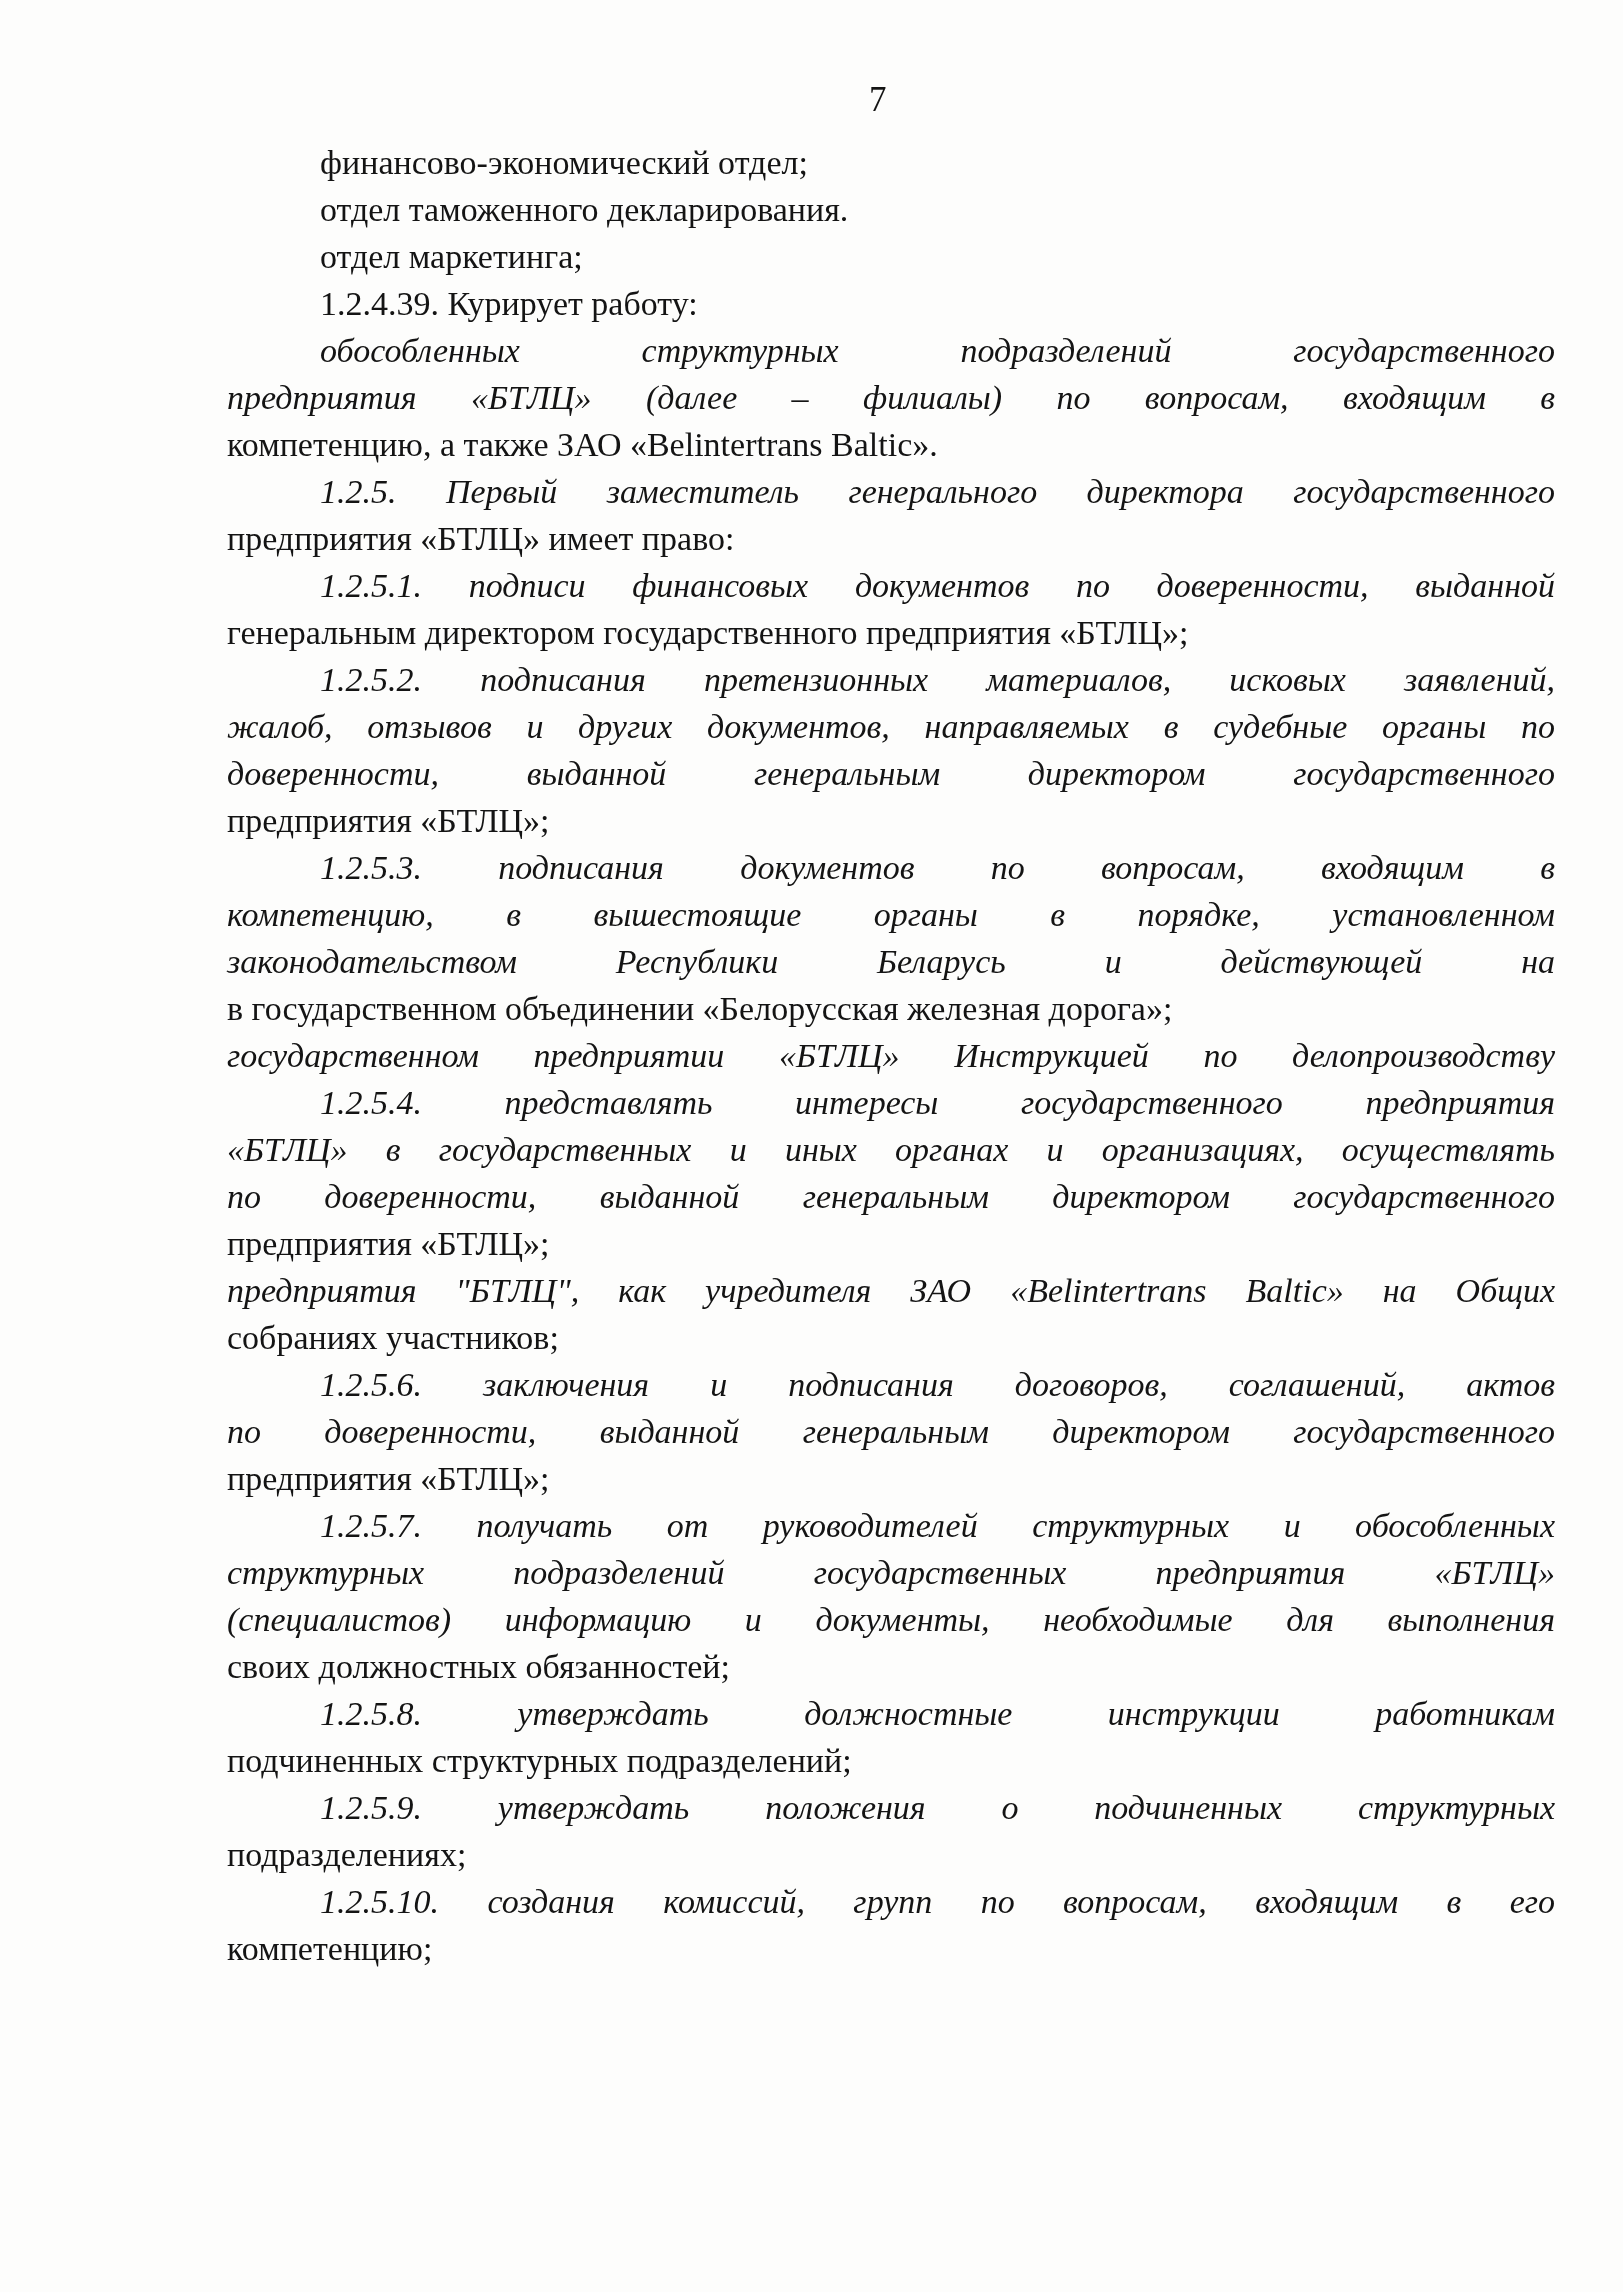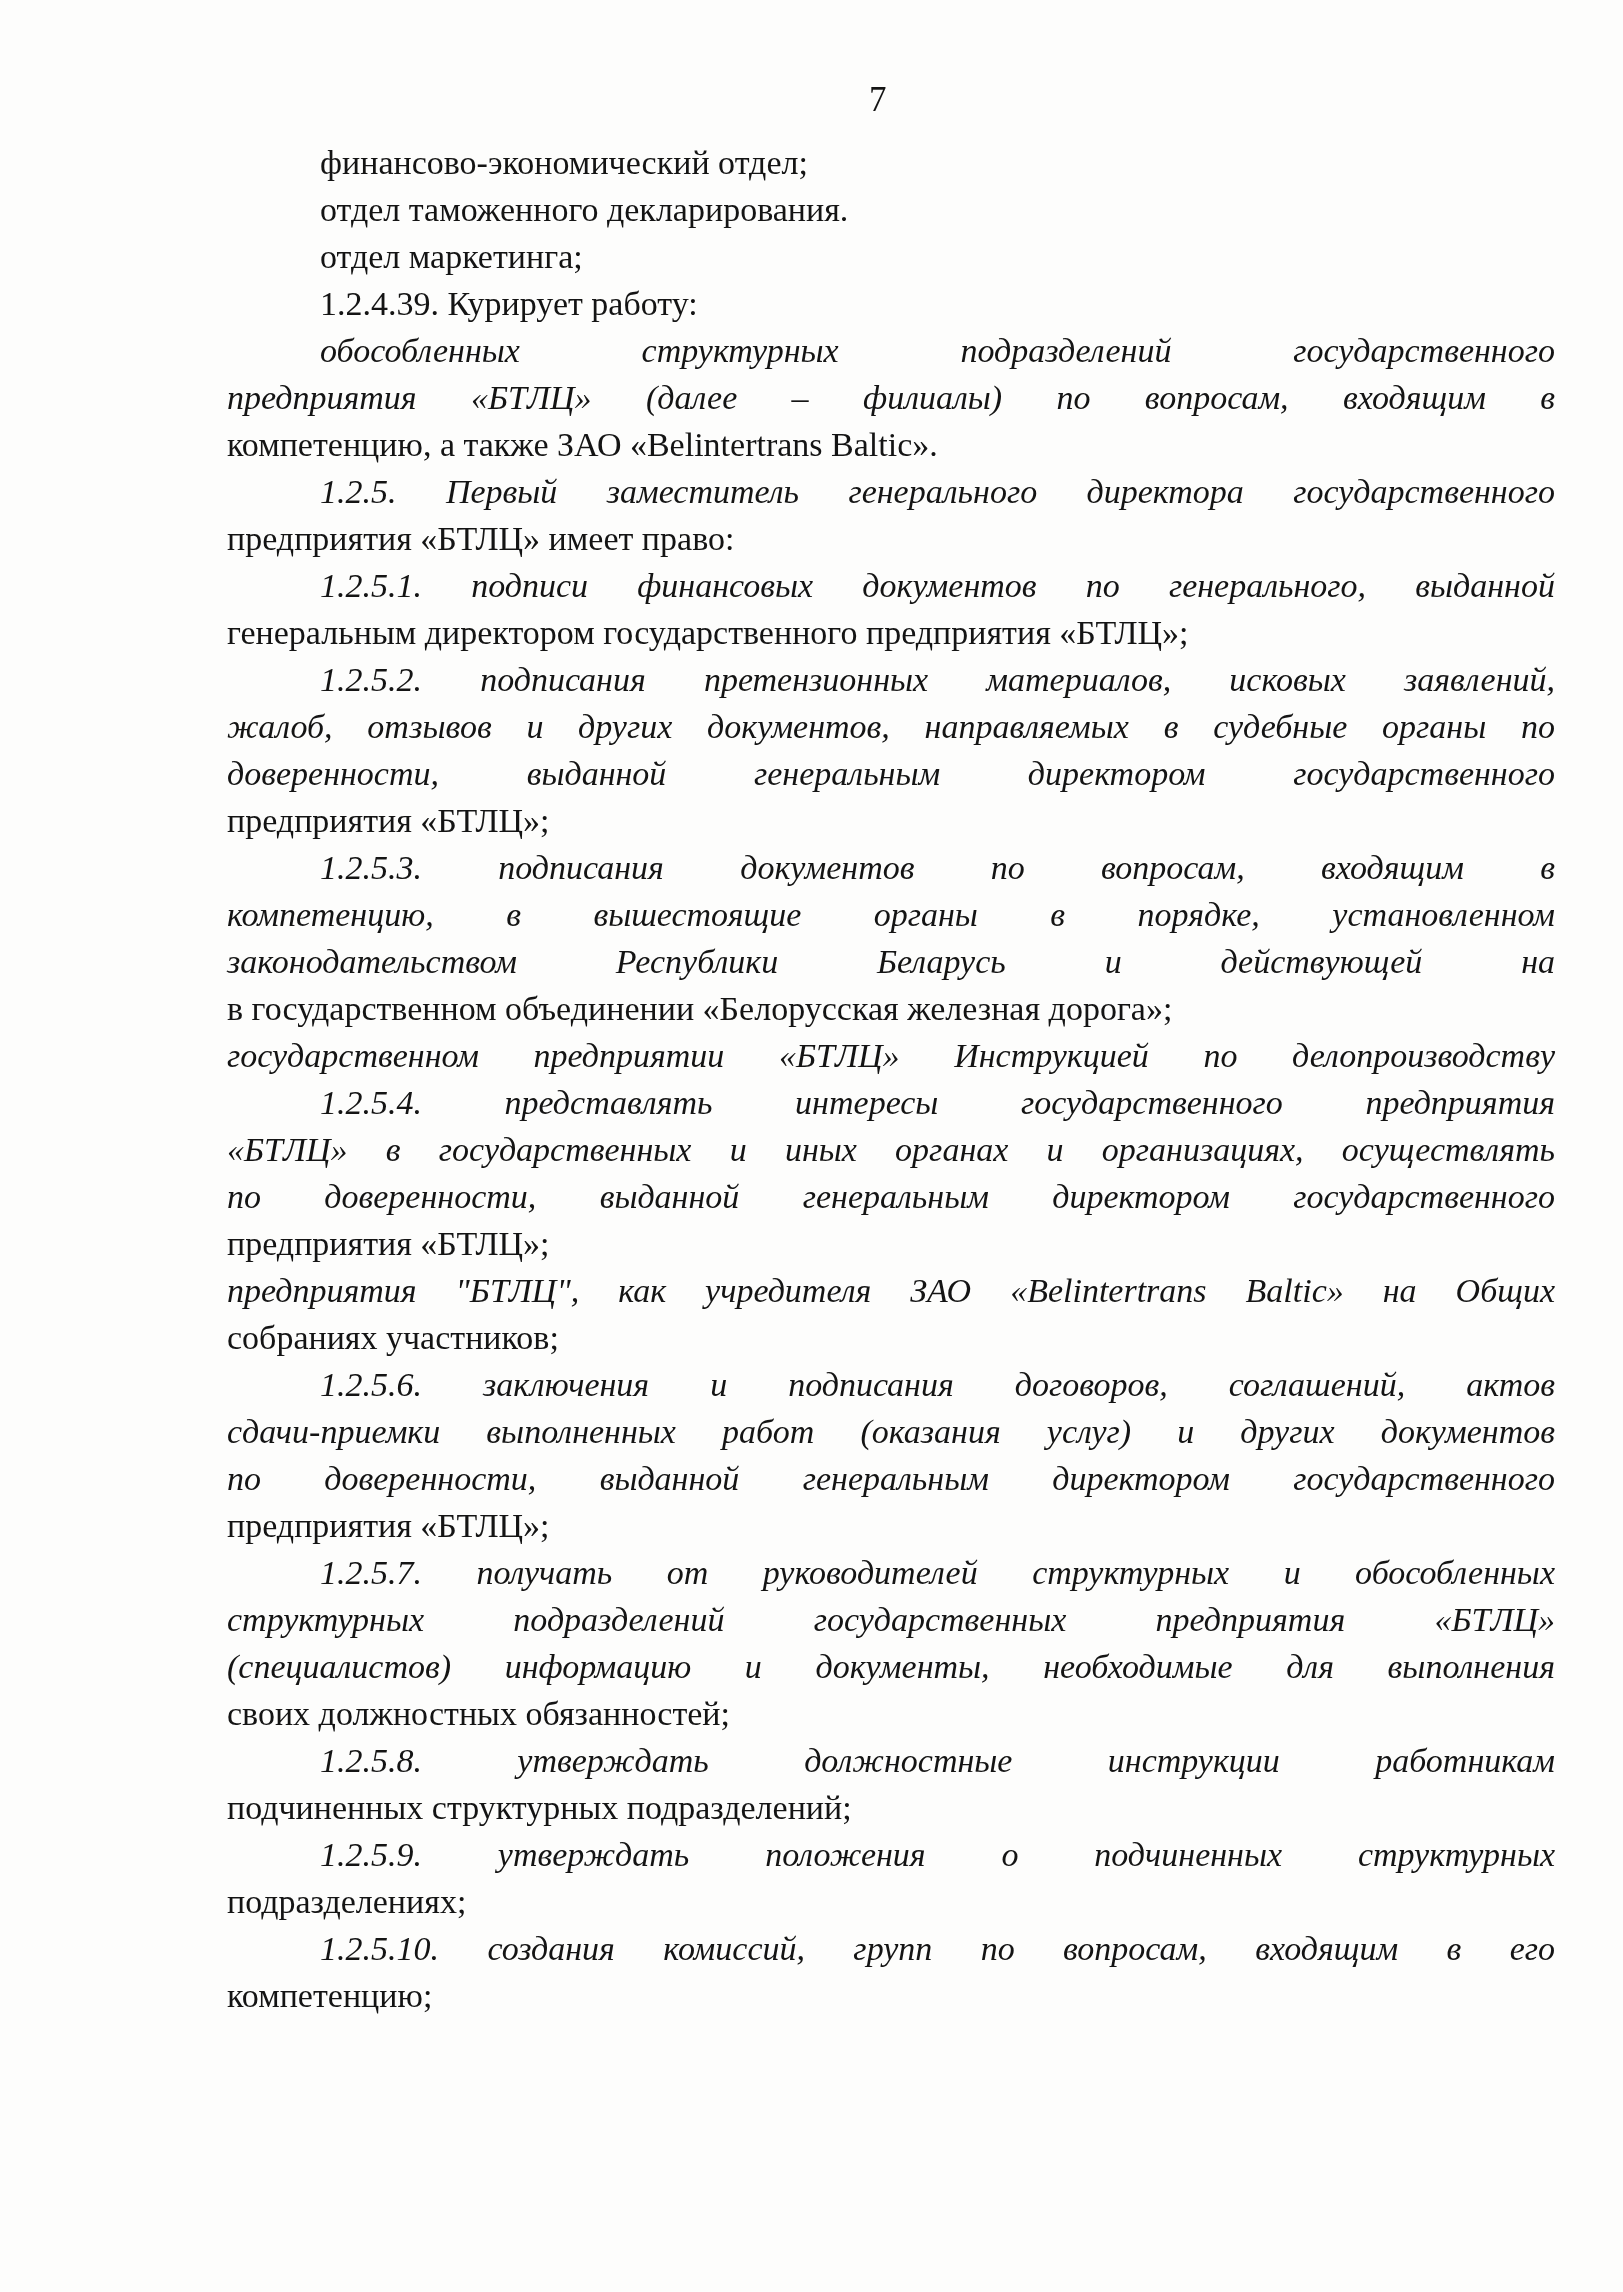--- a/index.html
+++ b/index.html
@@ -83,21 +83,21 @@
       <div class="para">
         <div class="line indent just">обособленных структурных подразделений государственного</div>
         <div class="line just">предприятия «БТЛЦ» (далее – филиалы) по вопросам, входящим в</div>
         <div class="line last">компетенцию, а также ЗАО «Belintertrans Baltic».</div>
       </div>
       <div class="para">
         <div class="line indent just">1.2.5. Первый заместитель генерального директора государственного</div>
         <div class="line last">предприятия «БТЛЦ» имеет право:</div>
       </div>
       <div class="para">
-        <div class="line indent just">1.2.5.1. подписи финансовых документов по генерального, выданной</div>
+        <div class="line indent just">1.2.5.1. подписи финансовых документов по доверенности, выданной</div>
         <div class="line last">генеральным директором государственного предприятия «БТЛЦ»;</div>
       </div>
       <div class="para">
         <div class="line indent just">1.2.5.2. подписания претензионных материалов, исковых заявлений,</div>
         <div class="line just">жалоб, отзывов и других документов, направляемых в судебные органы по</div>
         <div class="line just">доверенности, выданной генеральным директором государственного</div>
         <div class="line last">предприятия «БТЛЦ»;</div>
       </div>
       <div class="para">
         <div class="line indent just">1.2.5.3. подписания документов по вопросам, входящим в</div>
@@ -111,21 +111,20 @@
         <div class="line just">«БТЛЦ» в государственных и иных органах и организациях, осуществлять</div>
         <div class="line just">по доверенности, выданной генеральным директором государственного</div>
         <div class="line last">предприятия «БТЛЦ»;</div>
       </div>
       <div class="para">
         <div class="line just">предприятия "БТЛЦ", как учредителя ЗАО «Belintertrans Baltic» на Общих</div>
         <div class="line last">собраниях участников;</div>
       </div>
       <div class="para">
         <div class="line indent just">1.2.5.6. заключения и подписания договоров, соглашений, актов</div>
-        <div class="line just">сдачи-приемки выполненных работ (оказания услуг) и других документов</div>
         <div class="line just">по доверенности, выданной генеральным директором государственного</div>
         <div class="line last">предприятия «БТЛЦ»;</div>
       </div>
       <div class="para">
         <div class="line indent just">1.2.5.7. получать от руководителей структурных и обособленных</div>
         <div class="line just">структурных подразделений государственных предприятия «БТЛЦ»</div>
         <div class="line just">(специалистов) информацию и документы, необходимые для выполнения</div>
         <div class="line last">своих должностных обязанностей;</div>
       </div>
       <div class="para">

